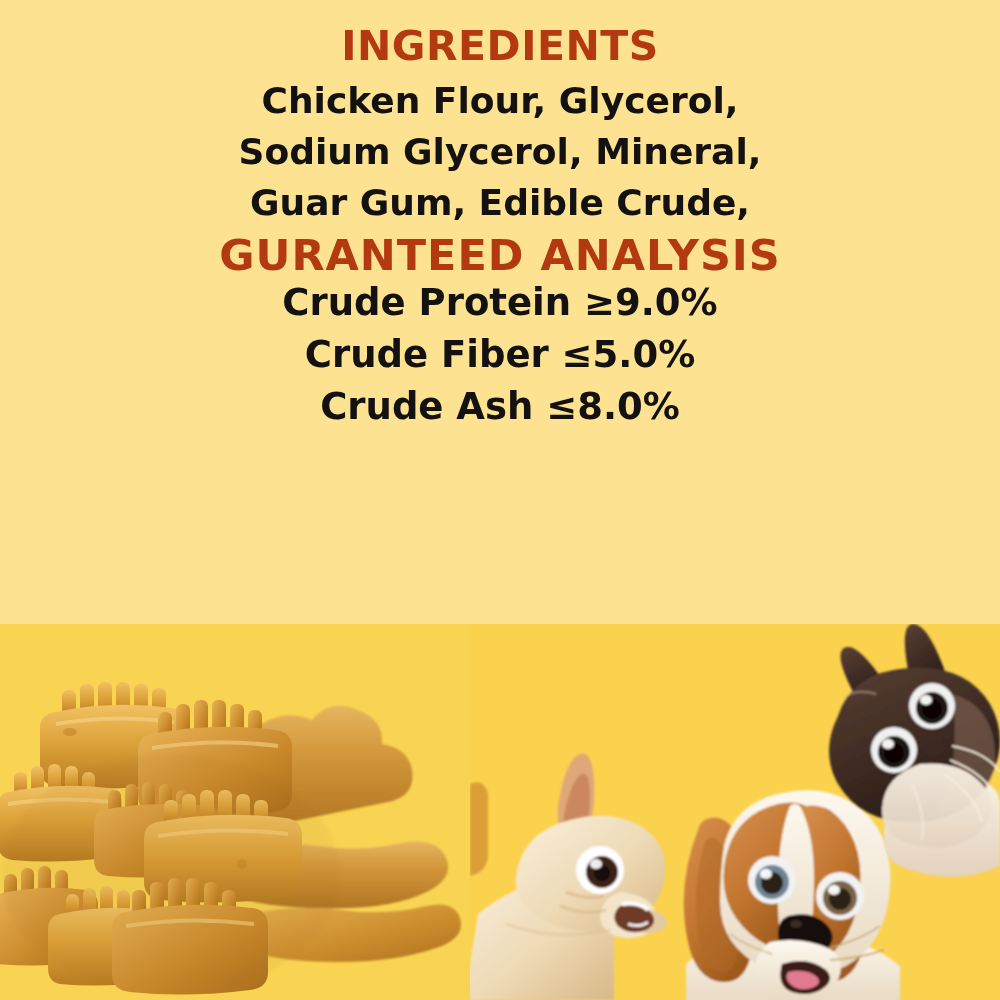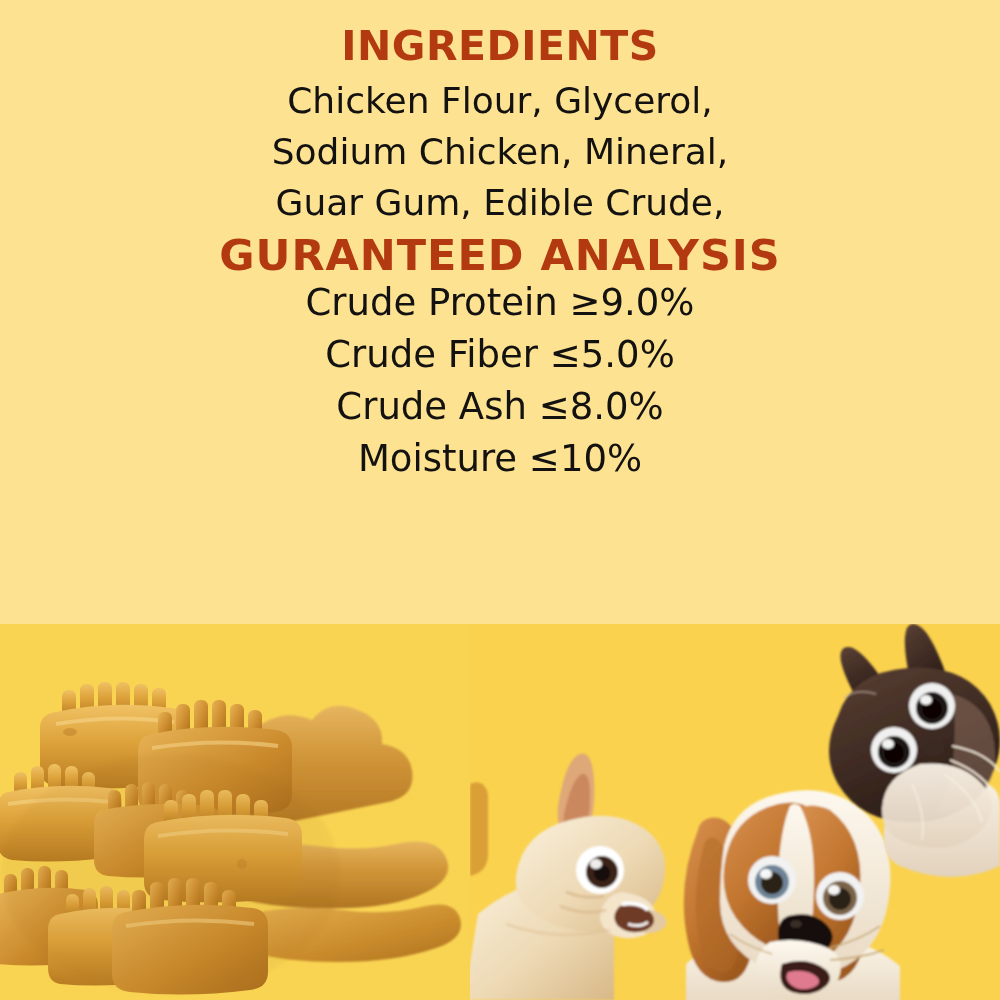--- a/index.html
+++ b/index.html
@@ -26,21 +26,21 @@
     letter-spacing:0.5px;
     line-height:1.0;
   }
   #ingredients-heading { font-size:41px; padding-top:26px; }
   #analysis-heading    { font-size:43px; padding-top:6px; letter-spacing:1px; }
 
   .body-line {
     text-align:center;
     color:#141210;
     font-family:"DejaVu Sans", sans-serif;
-    font-weight:400;
+    font-weight:700;
     font-size:36px;
     line-height:51px;
     white-space:nowrap;
   }
   #ingredients-list { margin-top:8px; }
   #analysis-block   { }
   #analysis-block .body-line { font-size:37px; line-height:52px; }
 
   
   #photo-band {
@@ -61,31 +61,30 @@
 <body>
 
 <div id="page">
 
   <section id="label-panel">
 
     <h1 class="heading" id="ingredients-heading">INGREDIENTS</h1>
 
     <div id="ingredients-list">
       <div class="body-line">Chicken Flour, Glycerol,</div>
-      <div class="body-line">Sodium Chicken, Mineral,</div>
+      <div class="body-line">Sodium Glycerol, Mineral,</div>
       <div class="body-line">Guar Gum, Edible Crude,</div>
     </div>
 
     <h1 class="heading" id="analysis-heading">GURANTEED ANALYSIS</h1>
 
     <div id="analysis-block">
       <div class="body-line">Crude Protein ≥9.0%</div>
       <div class="body-line">Crude Fiber ≤5.0%</div>
       <div class="body-line">Crude Ash ≤8.0%</div>
-      <div class="body-line">Moisture ≤10%</div>
     </div>
 
   </section>
 
   <section id="photo-band">
 
     <div id="chews-photo">
       <svg width="470" height="376" viewBox="0 0 470 376" xmlns="http://www.w3.org/2000/svg">
         <defs>
           <linearGradient id="chewG" x1="0" y1="0" x2="0" y2="1">

